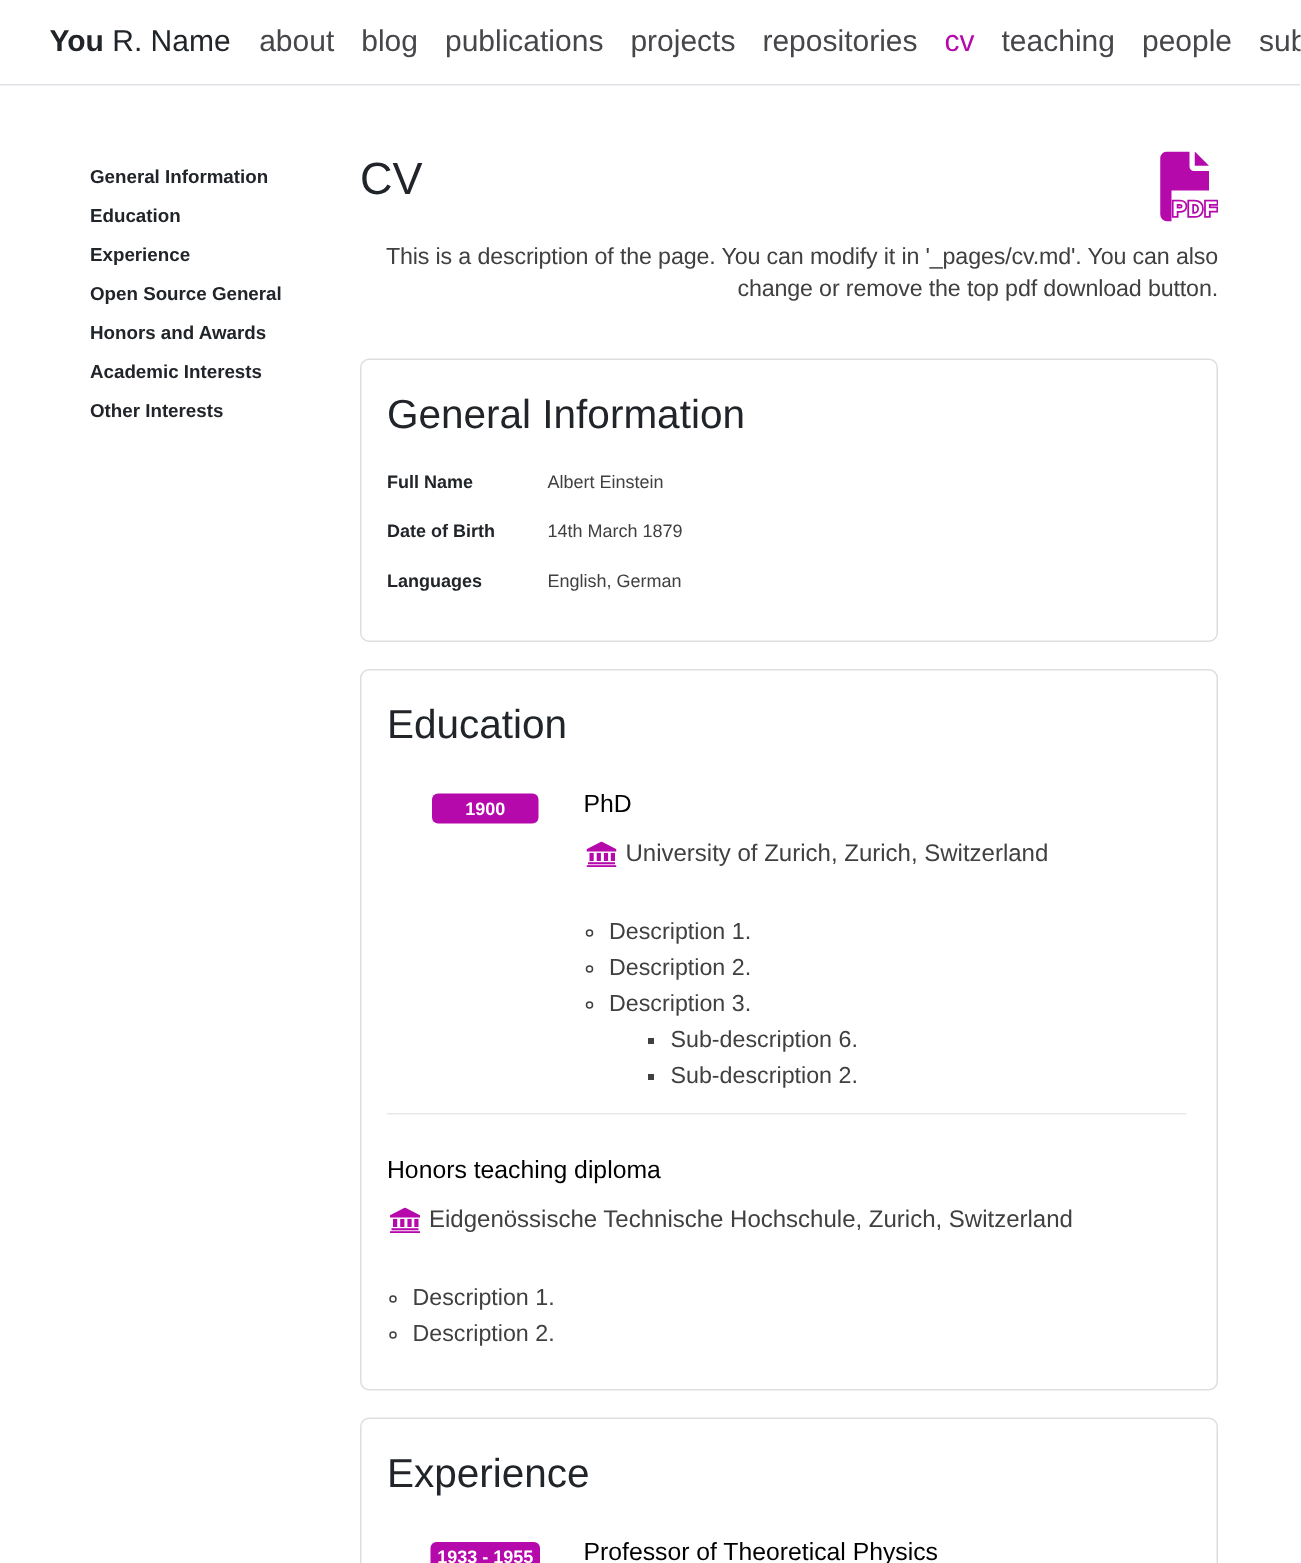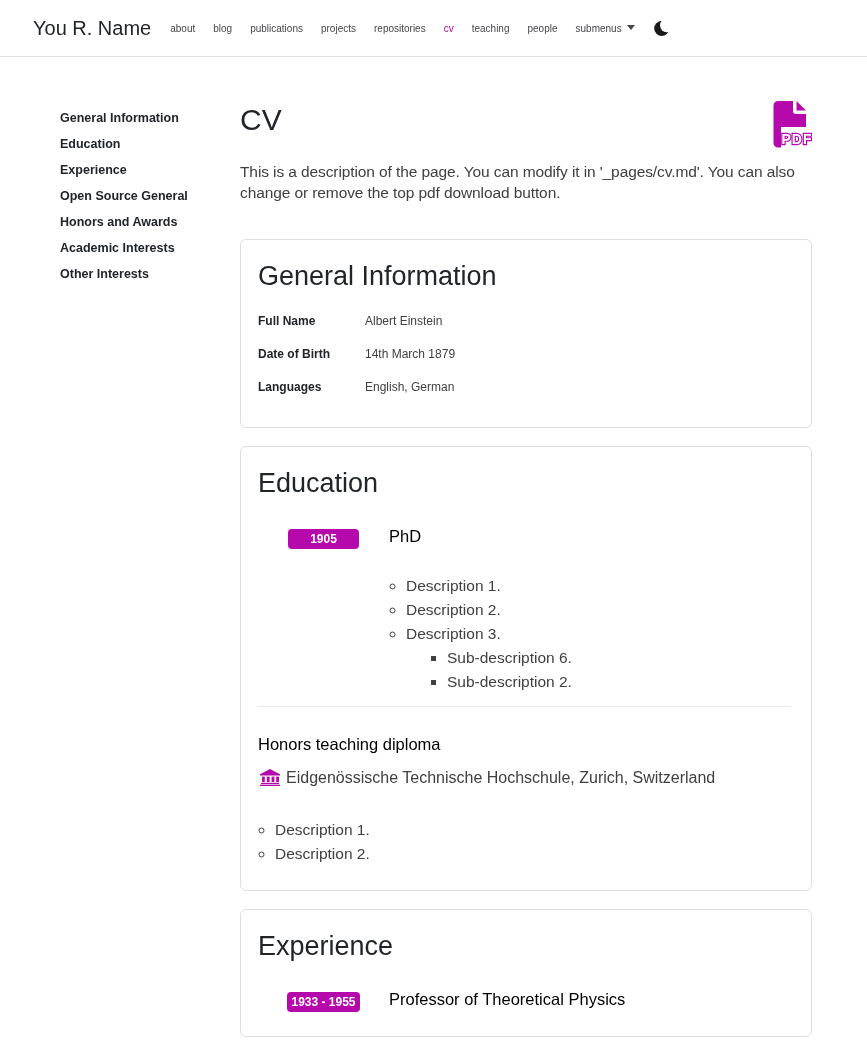--- a/index.html
+++ b/index.html
@@ -9,24 +9,24 @@
     font-family:"Liberation Sans", sans-serif; color:#404040;
   }
   :root { --accent:#b509ac; --text:#404040; --heading:#212529; --border:#dee2e6; }
 
   
   .navbar {
     height:57px; display:flex; align-items:center;
     padding:0 22px 0 33px; border-bottom:1px solid var(--border);
   }
   .brand { text-decoration:none; color:var(--heading); font-size:20px; margin-right:10px; white-space:nowrap; cursor:pointer; }
-  .brand .bold { font-weight:400; }
+  .brand .bold { font-weight:700; }
   .nav-links { display:flex; align-items:center; }
   .nav-link {
-    text-decoration:none; color:#47474b; font-size:10px; padding:0 9px;
+    text-decoration:none; color:#47474b; font-size:20px; padding:0 9px;
     white-space:nowrap; cursor:pointer;text-align:center;
   }
   .nav-link.active { color:var(--accent); }
   .caret-down {
     display:inline-block; width:0; height:0; margin-left:5px; vertical-align:2px;
     border-left:4.5px solid transparent; border-right:4.5px solid transparent;
     border-top:5px solid #47474b;
   }
   .mode-toggle { background:none; border:none; padding:0; margin-left:9px; cursor:pointer; line-height:0; }
 
@@ -36,21 +36,21 @@
   .toc a {
     display:block; text-decoration:none; color:var(--heading);
     font-size:12.5px; font-weight:700; line-height:12px; margin-bottom:14px; cursor:pointer;
   }
   .main { width:572px; padding-top:44px; }
 
   
   .title-row { display:flex; justify-content:space-between; align-items:flex-start; }
   .page-title { margin:0; font-size:30px; font-weight:400; color:var(--heading); line-height:1.25; }
   .pdf-link { line-height:0; text-decoration:none; cursor:pointer; }
-  .page-desc { margin:12px 0 0 0; font-size:15.5px; line-height:21px; letter-spacing:-0.1px; color:var(--text); }
+  .page-desc { margin:12px 0 0 0; font-size:15.5px; line-height:21px; letter-spacing:-0.1px; color:var(--text);text-align:right; }
 
   
   .card {
     margin-top:36px; border:1px solid #dedede; border-radius:6px; background:#fff;
     padding:21px 20px 24px 17px;
   }
   .card + .card { margin-top:18px; }
   .card h3 { margin:0; font-size:27px; font-weight:400; color:var(--heading); line-height:31px; }
 
   
@@ -147,24 +147,36 @@
           <div class="ival">English, German</div>
         </div>
       </div>
     </section>
 
     <section class="card">
       <h3>Education</h3>
 
       <div class="entry">
         <div class="year-col">
-          <span class="badge">1905</span>
+          <span class="badge">1900</span>
         </div>
         <div class="entry-body">
           <div class="entry-title">PhD</div>
+          <div class="inst">
+            <svg class="uni-icon" width="20" height="17" viewBox="0 0 20 17" fill="#b509ac">
+              <path d="M10 0 L20 5.2 V6.6 H0 V5.2 Z"></path>
+              <rect x="2" y="7.6" width="2.8" height="5.4"></rect>
+              <rect x="6.8" y="7.6" width="2.8" height="5.4"></rect>
+              <rect x="11.6" y="7.6" width="2.8" height="5.4"></rect>
+              <rect x="16.2" y="7.6" width="2.8" height="5.4"></rect>
+              <rect x="1" y="13.8" width="18" height="1.4"></rect>
+              <rect x="0" y="15.8" width="20" height="1.2"></rect>
+            </svg>
+            <span>University of Zurich, Zurich, Switzerland</span>
+          </div>
           <ul class="desc">
             <li>Description 1.</li>
             <li>Description 2.</li>
             <li>
               <span>Description 3.</span>
               <ul class="sub">
                 <li>Sub-description 6.</li>
                 <li>Sub-description 2.</li>
               </ul>
             </li>

